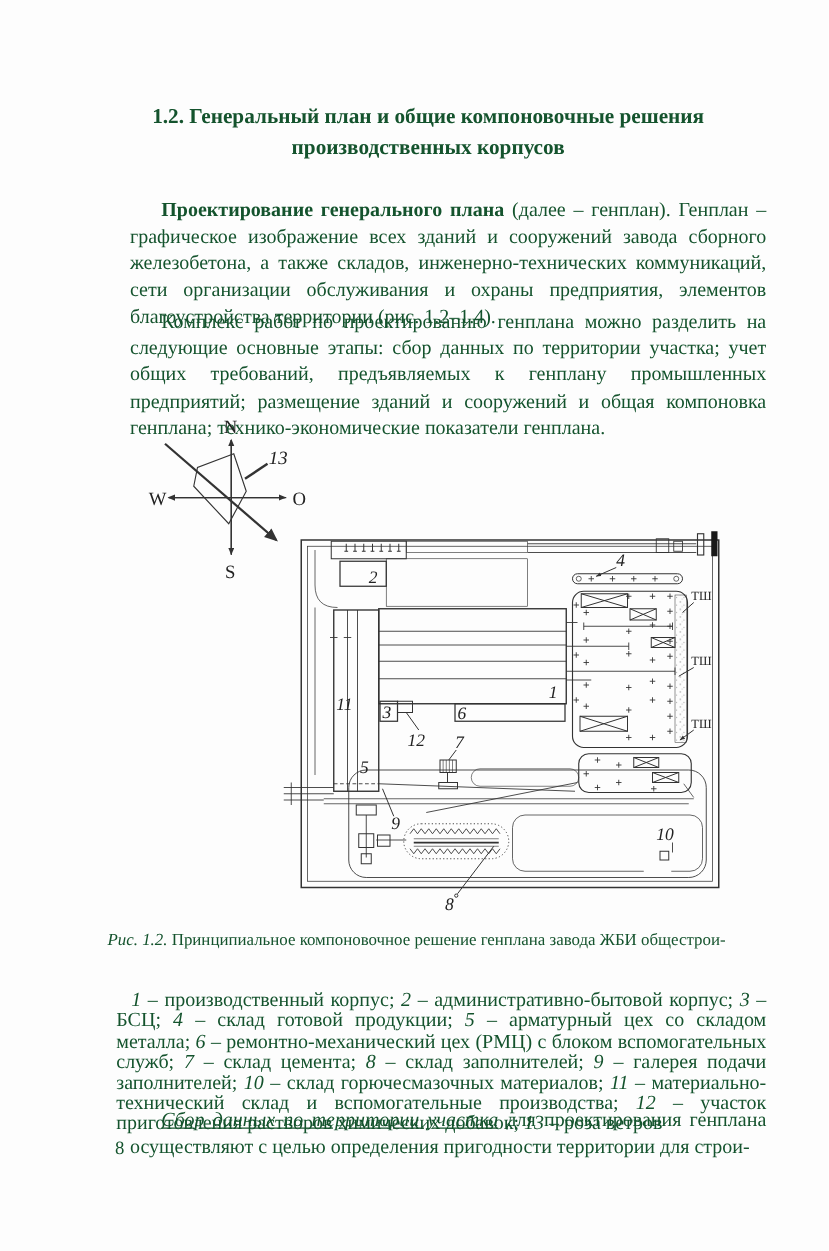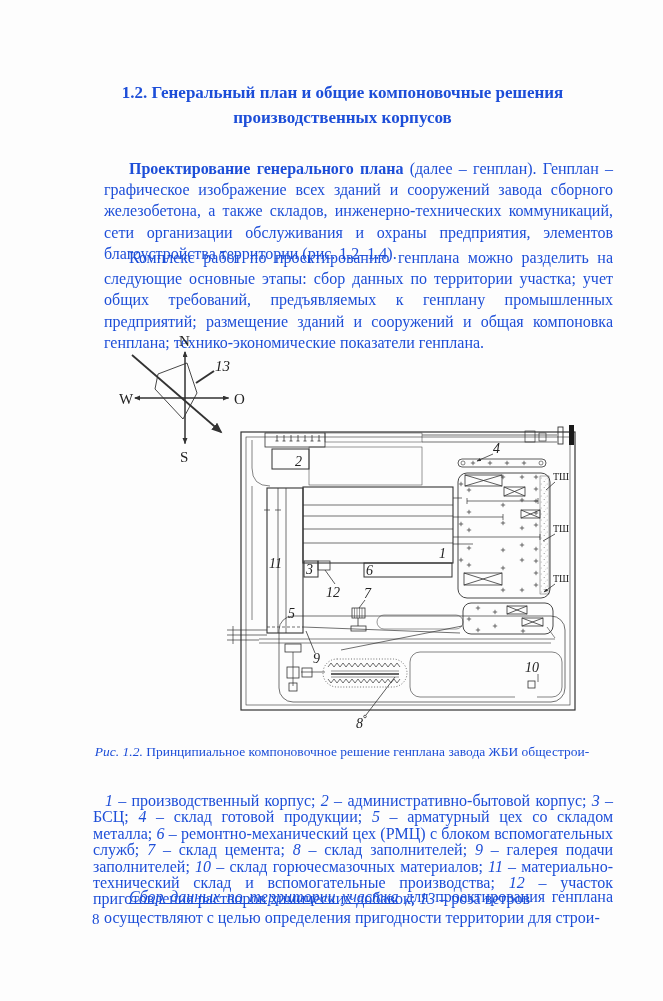--- a/index.html
+++ b/index.html
@@ -1,25 +1,25 @@
 <!DOCTYPE html>
 <html><head>
 <meta charset="utf-8">
 <style>
   html,body{margin:0;padding:0;background:#ffffff;}
   .page{position:relative;width:663px;height:1001px;background:#fdfdfd;
-        font-family:"Liberation Serif","DejaVu Serif",serif;color:#1d4ed8;overflow:hidden;}
+        font-family:"Liberation Serif","DejaVu Serif",serif;color:#14532d;overflow:hidden;}
   .heading{position:absolute;left:88px;top:80px;width:509px;text-align:center;
            font-size:17px;font-weight:bold;line-height:25px;margin:0;}
   .para{position:absolute;left:88px;width:509px;font-size:16px;line-height:21.2px;
         text-align:justify;margin:16px;text-indent:25px;}
   .p1{top:142px;} .p2{top:231px;} .p3{top:870px;}
   .para b{font-weight:bold;} .para i{font-style:italic;text-decoration:underline;}
   .caption{position:absolute;left:86px;top:744px;width:512px;font-size:13.5px;
-           line-height:16.5px;text-align:center;margin:0;}
+           line-height:16.5px;margin:0;}
   .caption i{font-style:italic;}
   .legend{position:absolute;left:81px;top:781px;width:520px;font-size:16px;
           line-height:16.4px;text-align:justify;margin:12px;text-indent:12px;}
   .legend i{font-style:italic;}
   .pagenum{position:absolute;left:92px;top:911px;font-size:15px;}
   svg{position:absolute;overflow:visible;}
   .compass-svg{left:110px;top:331px;}
   .plan-svg{left:225px;top:420px;}
   .fl{font:italic 14px "Liberation Serif",serif;fill:#222;}
   .fl15{font:italic 15px "Liberation Serif",serif;fill:#222;}

